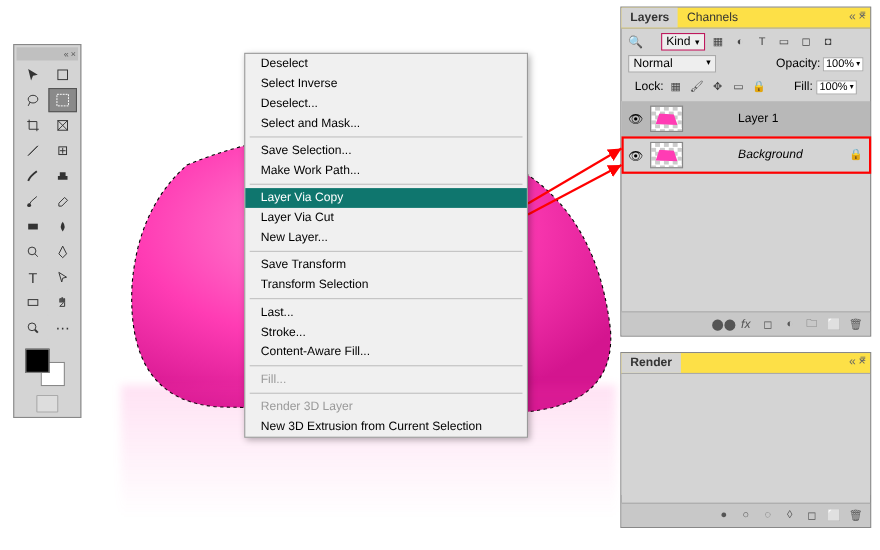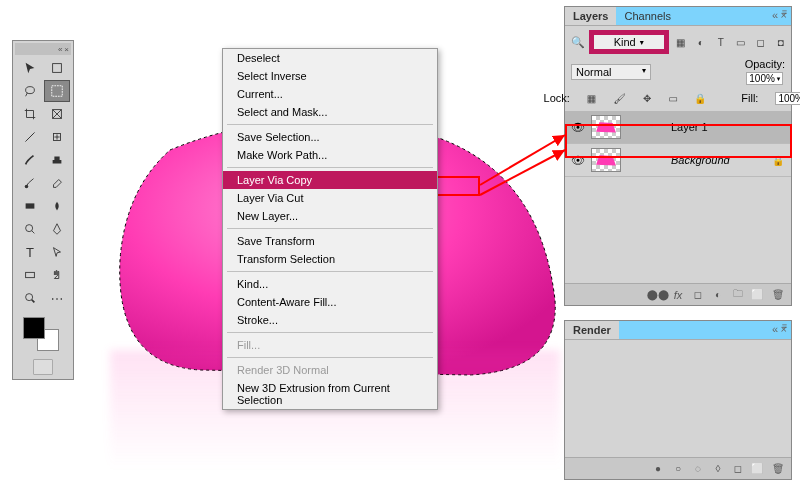--- a/index.html
+++ b/index.html
@@ -13,45 +13,45 @@
 .tool-grid { display: grid; grid-template-columns: 1fr 1fr; gap: 1px; padding: 2px; }
 .tool { width: 26px; height: 22px; background: #d4d4d4; border: 1px solid transparent; display: flex; align-items: center; justify-content: center; font-size: 13px; color: #333; }
 .tool.active { background: #8a8a8a; border: 1px solid #555; }
 .tool svg { width: 14px; height: 14px; }
 .swatch-row { padding: 4px; }
 .swatch-overlap { position: relative; width: 50px; height: 36px; }
 .swatch-fg { position: absolute; width: 22px; height: 22px; background: #000; border: 1px solid #888; left: 4px; top: 2px; z-index: 2; }
 .swatch-bg { position: absolute; width: 22px; height: 22px; background: #fff; border: 1px solid #888; left: 18px; top: 14px; }
 .quick-mask { display: flex; justify-content: center; padding: 4px 0 2px 0; }
 .qm { width: 20px; height: 16px; border: 1px solid #aaa; background: #ddd; border-radius: 1px; }
-.context-menu { position: absolute; left: 222px; top: 48px; width: 216px; background: #f0f0f0; border: 1px solid #999; box-shadow: 2px 2px 6px rgba(0,0,0,0.3); z-index: 50; }
+.context-menu { position: absolute; left: 222px; top: 48px; width: 258px; background: #f0f0f0; border: 1px solid #999; box-shadow: 2px 2px 6px rgba(0,0,0,0.3); z-index: 50; }
 .menu-item { padding: 3px 14px; color: #000; }
 .menu-item.disabled { color: #9a9a9a; }
-.menu-item.highlight { background: #be185d; color: #fff; }
+.menu-item.highlight { background: #0f766e; color: #fff; }
 .menu-sep { height: 1px; background: #c0c0c0; margin: 3px 4px; }
 .layer-highlight-box { position: absolute; border: 2px solid #f00; pointer-events: none; z-index: 40; }
 .arrow { position: absolute; z-index: 45; }
 .panel { position: absolute; right: 8px; background: #d4d4d4; border: 1px solid #888; width: 228px; }
 .panel-layers { top: 6px; height: 300px; }
 .panel-paths { top: 320px; height: 160px; }
-.panel-tabs { display: flex; border-bottom: 1px solid #aaa; background: #7dd3fc; justify-content: center; }
+.panel-tabs { display: flex; border-bottom: 1px solid #aaa; background: #fde047; justify-content: center; }
 .tab { padding: 3px 8px; color: #333; }
 .tab.active { background: #d4d4d4; font-weight: bold; }
 .panel-controls { padding: 4px 6px; display: flex; flex-direction: column; gap: 4px; }
 .row { display: flex; align-items: center; gap: 4px; }
-.filter-dd { display: flex; align-items: center; gap: 2px; border: 5px solid #be185d; background: #eee; padding: 1px 20px; }
+.filter-dd { display: flex; align-items: center; gap: 2px; border: 1px solid #be185d; background: #eee; padding: 1px 4px; margin-left: 12px; }
 .filter-dd::after { content: "▾"; font-size: 8px; margin-left: 2px; }
 .icon-row { display: flex; gap: 4px; align-items: center; }
 .pico { width: 16px; height: 14px; display: flex; align-items: center; justify-content: center; color: #444; font-size: 10px; }
 .blend-dd { background: #eee; border: 1px solid #aaa; padding: 1px 4px; min-width: 80px; display: flex; justify-content: space-between; }
 .blend-dd::after { content: "▾"; font-size: 8px; }
-.opacity-box { display: flex; align-items: center; gap: 2px; flex-direction: column; }
+.opacity-box { display: flex; align-items: center; gap: 2px; }
 .val-box { background: #fff; border: 1px solid #aaa; padding: 0 2px; font-size: 10px; display: flex; align-items: center; }
 .val-box::after { content: "▾"; font-size: 7px; margin-left: 2px; }
-.lock-row { display: flex; align-items: center; gap: 17px; padding: 2px 6px; justify-content: center; }
+.lock-row { display: flex; align-items: center; gap: 3px; padding: 2px 6px; justify-content: center; }
 .layer-list { background: #d4d4d4; }
 .layer-row { display: flex; align-items: center; gap: 6px; padding: 4px 6px; border-bottom: 1px solid #bbb; }
 .layer-row.selected { background: #b8b8b8; }
 .eye { width: 14px; text-align: center; }
 .thumb { width: 30px; height: 24px; background: #fff; border: 1px solid #888; position: relative; }
 .thumb-checker { background: repeating-conic-gradient(#ccc 0 25%, #fff 0 50%) 0 0/8px 8px; }
 .thumb-pink { position: absolute; inset: 3px; background: #ff3cb4; clip-path: polygon(20% 20%, 80% 25%, 95% 85%, 5% 80%); }
 .layer-name { flex: 1; padding-left: 44px; }
 .layer-name.italic { font-style: italic; }
 .lock-icon { font-size: 10px; color: #555; }
@@ -205,40 +205,40 @@
     </div>
   </div>
   <div class="quick-mask">
       <div class="qm"></div>
     </div>
 </div>
 
 <div class="context-menu" id="ctx">
     <div class="menu-item">Deselect</div>
     <div class="menu-item">Select Inverse</div>
-    <div class="menu-item">Current...</div>
+    <div class="menu-item">Deselect...</div>
     <div class="menu-item">Select and Mask...</div>
     <div class="menu-sep"></div>
     <div class="menu-item">Save Selection...</div>
     <div class="menu-item">Make Work Path...</div>
     <div class="menu-sep"></div>
     <div class="menu-item highlight">Layer Via Copy</div>
     <div class="menu-item">Layer Via Cut</div>
     <div class="menu-item">New Layer...</div>
     <div class="menu-sep"></div>
     <div class="menu-item">Save Transform</div>
     <div class="menu-item">Transform Selection</div>
     <div class="menu-sep"></div>
-    <div class="menu-item">Kind...</div>
+    <div class="menu-item">Last...</div>
+    <div class="menu-item">Stroke...</div>
     <div class="menu-item">Content-Aware Fill...</div>
-    <div class="menu-item">Stroke...</div>
     <div class="menu-sep"></div>
     <div class="menu-item disabled">Fill...</div>
     <div class="menu-sep"></div>
-    <div class="menu-item disabled">Render 3D Normal</div>
+    <div class="menu-item disabled">Render 3D Layer</div>
     <div class="menu-item">New 3D Extrusion from Current Selection</div>
   </div>
 
 <div class="layer-highlight-box" style="left:222px; top:176px; width:258px; height:20px;"></div>
 <div class="layer-highlight-box" style="left:565px; top:124px; width:227px; height:34px;"></div>
 
 <svg class="arrow" style="left:475px; top:120px; width:100px; height:80px;">
   <defs>
       <marker id="ah1" markerWidth="8" markerHeight="8" refX="6" refY="3" orient="auto">
         <path d="M0 0 L6 3 L0 6 Z" fill="#f00"></path>

